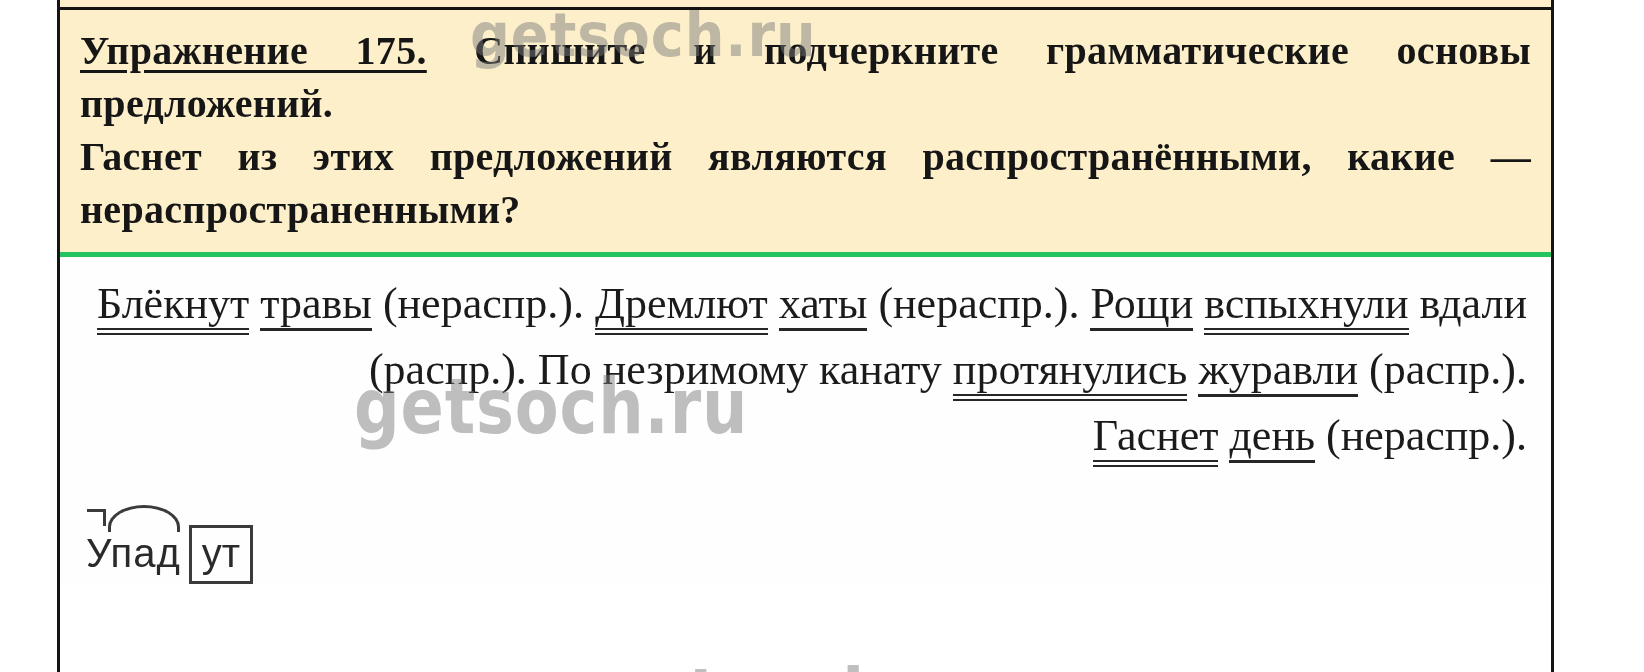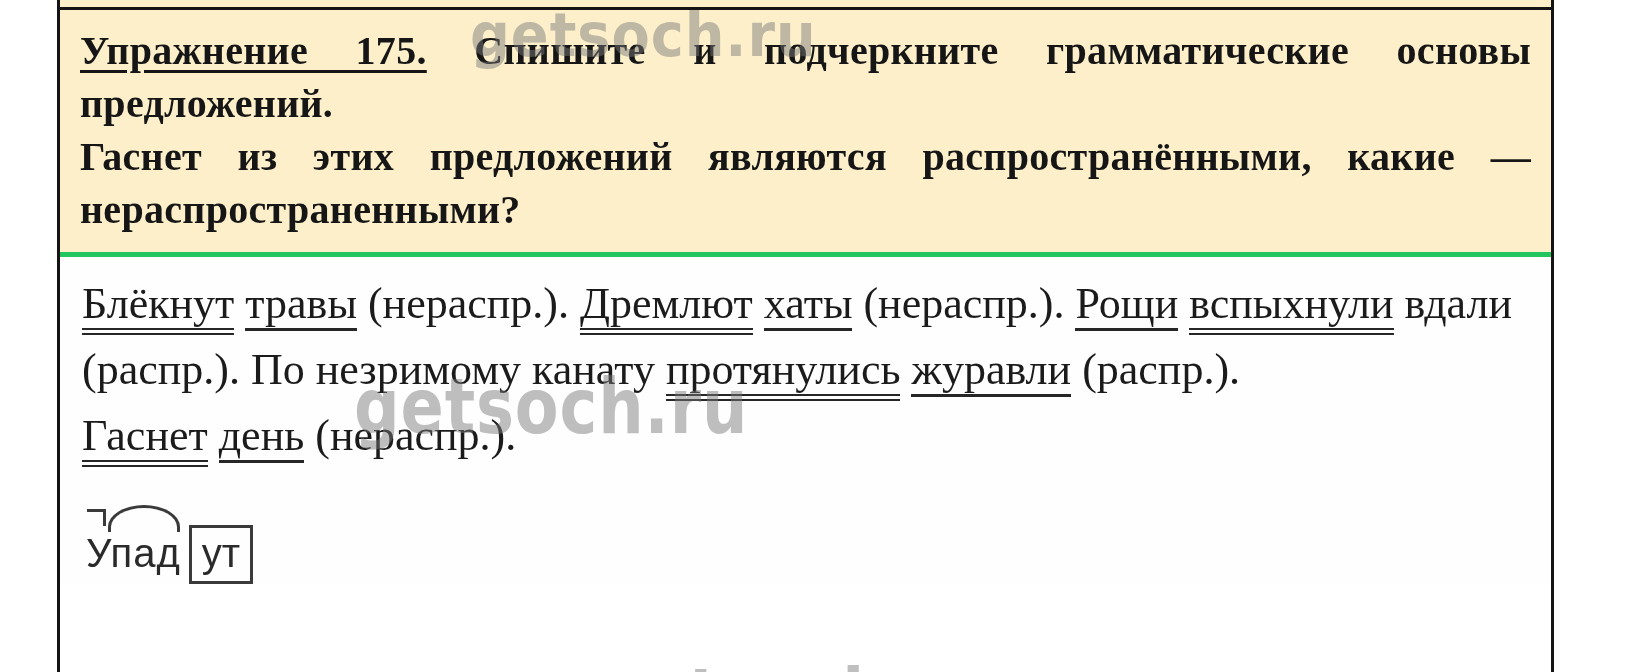--- a/index.html
+++ b/index.html
@@ -44,20 +44,21 @@
 
   .body-cell {
     background: #fefefe;
     padding: 14px 24px 0 22px;
     color: #1b1b1b;
   }
   .ans-line {
     font-size: 44px;
     line-height: 66px;
     white-space: nowrap;
+    text-align: right;
   }
   .u1 { border-bottom: 3px solid #262626; }
   .u2 { border-bottom: 7px double #262626; }
 
   
   .morph {
     position: relative;
     margin: 56px 0 0 4px;
     width: max-content;
     font-family: "Liberation Sans", sans-serif;

